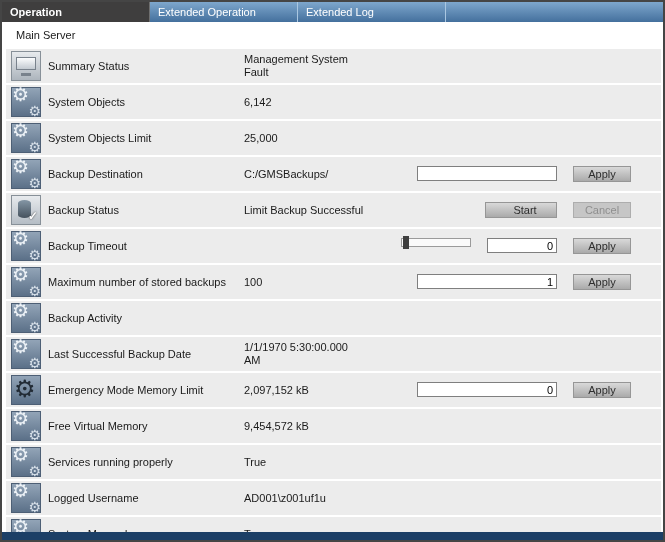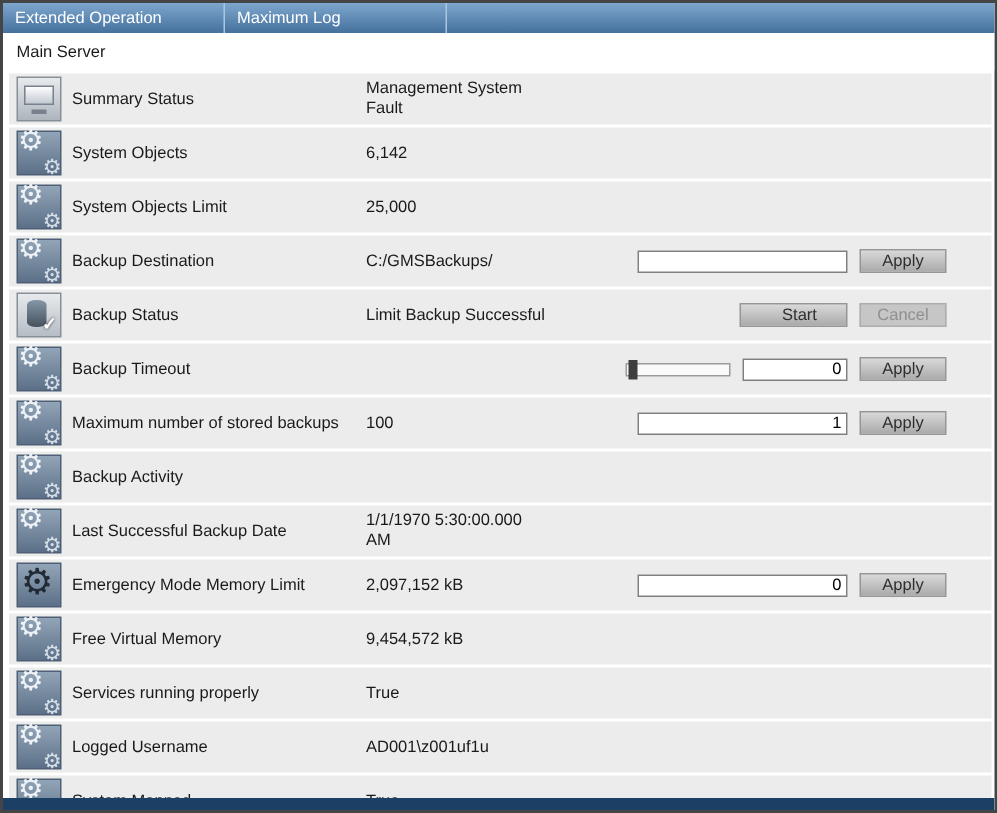--- a/index.html
+++ b/index.html
@@ -9,27 +9,27 @@
     position: relative; background: #fff; overflow: hidden;
     font-size: 11px; color: #1a1a1a;
   }
   .tabbar { height: 20px; display: flex; background: linear-gradient(to bottom, #7ea7cd, #44709d); }
   .tab {
     width: 148px; display: flex; align-items: center; padding-left: 8px;
     color: #fff; border-right: 1px solid #aac7e1; cursor: default; overflow: hidden; white-space: nowrap;
   }
   .tab.active { background: #3f3e3e; font-weight: bold; border-right-color: #6f6f6f; }
   .tab-spacer { flex: 1; }
-  .header-bar { height: 25px; display: flex; align-items: center; padding-left: 9px; background: #fff; }
+  .header-bar { height: 25px; display: flex; align-items: center; padding-left: 14px; background: #fff; }
   .rows { padding: 2px 2px 0 4px; }
   .row { display: flex; align-items: center; background: #ececec; min-height: 33px; margin-bottom: 2px; padding: 2px 0; }
   .icon-cell { width: 42px; flex: none; display: flex; align-items: center; padding-left: 5px; }
   .label { width: 196px; flex: none; line-height: 13px; }
   .value { width: 165px; flex: none; line-height: 13px; white-space: pre-line; }
-  .controls { flex: 1; display: flex; align-items: center; justify-content: flex-end; gap: 8px; padding-right: 30px; }
+  .controls { flex: 1; display: flex; justify-content: flex-end; gap: 16px; padding-right: 30px; }
   .icon { width: 30px; height: 30px; position: relative; flex: none; display: block; }
   .icon i { font-style: normal; position: absolute; line-height: 1; }
   .icon-gears, .icon-darkgear { background: linear-gradient(#92a4b7, #5b7088); border: 1px solid #4d5f75; }
   .icon-gears .g1 { top: -3px; left: 0; font-size: 19px; color: #edf2f7; }
   .icon-gears .g2 { bottom: -2px; right: -1px; font-size: 14px; color: #d6dfe8; }
   .icon-darkgear .gd { top: 1px; left: 2px; font-size: 24px; color: #222b35; }
   .icon-monitor { background: linear-gradient(#e7eaed, #adb5bd); border: 1px solid #879098; }
   .icon-monitor .scr { top: 5px; left: 4px; right: 4px; bottom: 10px; background: linear-gradient(#fcfdfe, #c3cad1); border: 1px solid #79828c; }
   .icon-monitor .base { left: 9px; right: 9px; bottom: 4px; height: 3px; background: #79828c; }
   .icon-db { background: linear-gradient(#e7eaed, #b5bdc5); border: 1px solid #879098; }
@@ -44,22 +44,23 @@
   .slider { width: 70px; height: 9px; background: #fafafa; border: 1px solid #9a9a9a; position: relative; }
   .slider-thumb { position: absolute; left: 1px; top: -3px; width: 6px; height: 13px; background: #3e3e3e; }
   .bottom-bar { position: absolute; left: 0; right: 0; bottom: 0; height: 8px; background: #1c3f66; }
 </style>
 </head>
 <body>
 
 <div class="window">
 
   <div class="tabbar">
+    <div class="tab active">Operation</div>
     <div class="tab">Extended Operation</div>
-    <div class="tab">Maximum Log</div>
+    <div class="tab">Extended Log</div>
     <div class="tab-spacer"></div>
   </div>
 
   <div class="header-bar">
     <span>Main Server</span>
   </div>
 
   <div class="rows">
 
     <div class="row">

